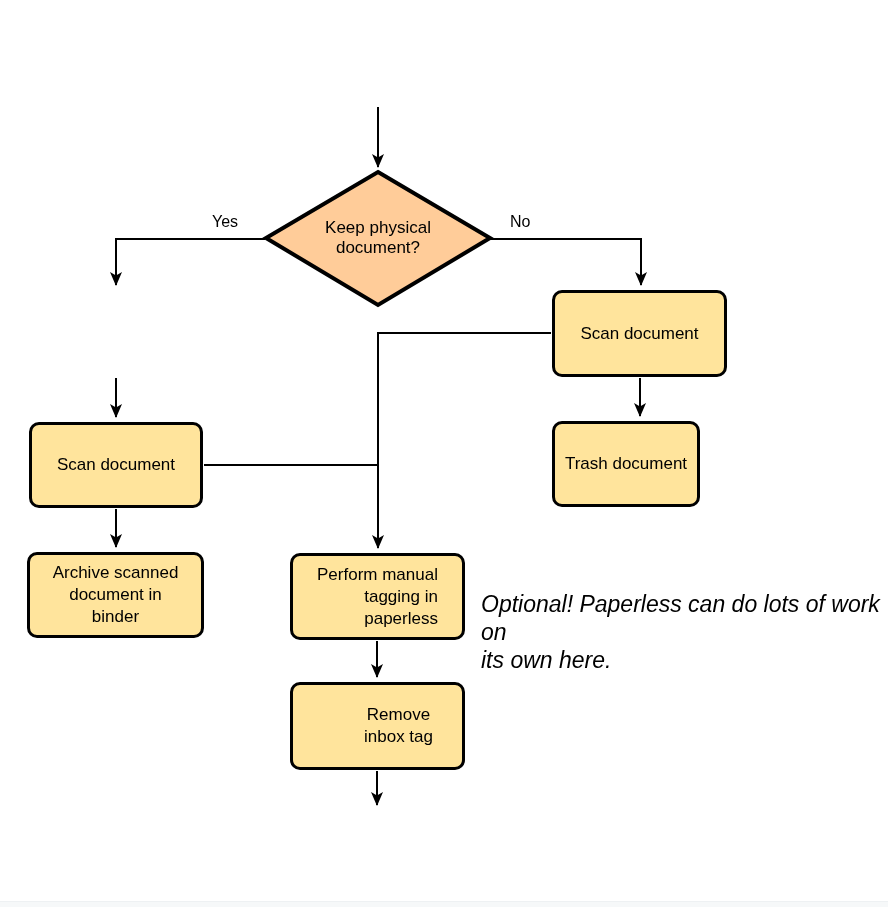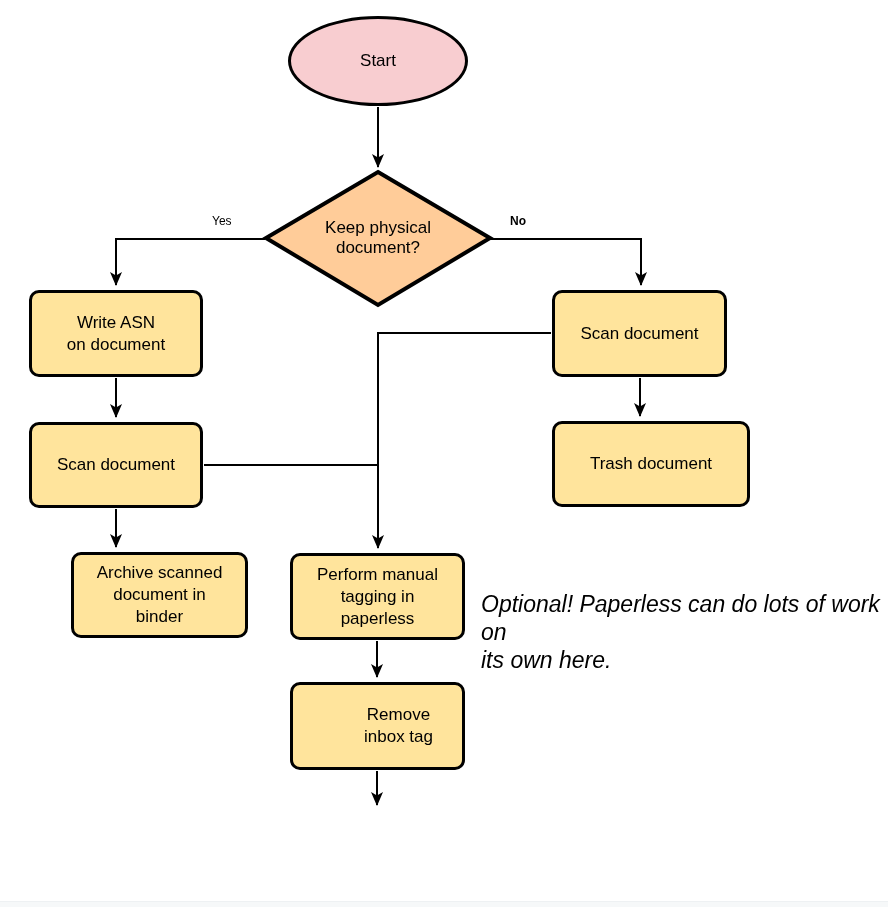--- a/index.html
+++ b/index.html
@@ -15,21 +15,21 @@
     display:flex; align-items:center; justify-content:center;
     text-align:center; font-size:17px; line-height:22px;
     white-space:pre-line; border-radius:10px;
   }
   .terminal { background:#f8cdd0; border-radius:50%; }
   .decision-label {
     position:absolute; display:flex; align-items:center; justify-content:center;
     text-align:center; font-size:17px; line-height:20px; white-space:pre-line;
   }
   .edge-label {
-    position:absolute; font-size:12px; line-height:19px; background:#ffffff;
+    position:absolute; font-size:16px; line-height:19px; background:#ffffff;
     padding:0 2px;
   }
   .annotation {
     position:absolute; font-style:italic; font-size:23px; line-height:28px;
     white-space:pre-line;
   }
   .bottom-strip {
     position:absolute; left:0; top:901px; width:888px; height:6px;
     background:#f6f8f9; border-top:1px solid #eef1f3; box-sizing:border-box;
   }
@@ -53,43 +53,40 @@
       <path d="M116,509 L116,547" marker-end="url(#arw)"></path>
       <path d="M640,378 L640,416" marker-end="url(#arw)"></path>
       <path d="M551,333 L378,333 L378,548" marker-end="url(#arw)"></path>
       <path d="M204,465 L379,465"></path>
       <path d="M377,641 L377,677" marker-end="url(#arw)"></path>
       <path d="M377,771 L377,805" marker-end="url(#arw)"></path>
     </g>
     <polygon points="378,172 490,238 378,305 266,238" fill="#ffcc99" stroke="#000000" stroke-width="4"></polygon>
   </svg>
 
-  <div class="node terminal" style="left:288px; top:16px; width:180px; height:90px;">Start</div>
 
   <div class="decision-label" style="left:266px; top:210px; width:224px; height:56px;">Keep physical
 document?</div>
 
   <span class="edge-label" style="left:210px; top:212px;">Yes</span>
 
-  <span class="edge-label" style="left:508px; top:212px;font-weight:bold;">No</span>
+  <span class="edge-label" style="left:508px; top:212px;">No</span>
 
-  <div class="node" style="left:29px; top:290px; width:174px; height:87px;">Write ASN
-on document</div>
 
   <div class="node" style="left:29px; top:422px; width:174px; height:86px;">Scan document</div>
 
-  <div class="node" style="left:27px; top:552px; width:177px; height:86px;margin-left:44px;">Archive scanned
+  <div class="node" style="left:27px; top:552px; width:177px; height:86px;">Archive scanned
 document in
 binder</div>
 
   <div class="node" style="left:552px; top:290px; width:175px; height:87px;">Scan document</div>
 
-  <div class="node" style="left:552px; top:421px; width:198px; height:86px;">Trash document</div>
+  <div class="node" style="left:552px; top:421px; width:148px; height:86px;">Trash document</div>
 
-  <div class="node" style="left:290px; top:553px; width:175px; height:87px;">Perform manual
+  <div class="node" style="left:290px; top:553px; width:175px; height:87px;text-align:right;">Perform manual
 tagging in
 paperless</div>
 
   <div class="node" style="left:290px; top:682px; width:175px; height:88px;padding-left:42px;">Remove
 inbox tag</div>
 
 
   <div class="annotation" style="left:481px; top:590px; width:400px;">Optional! Paperless can do lots of work on
 its own here.</div>
 

